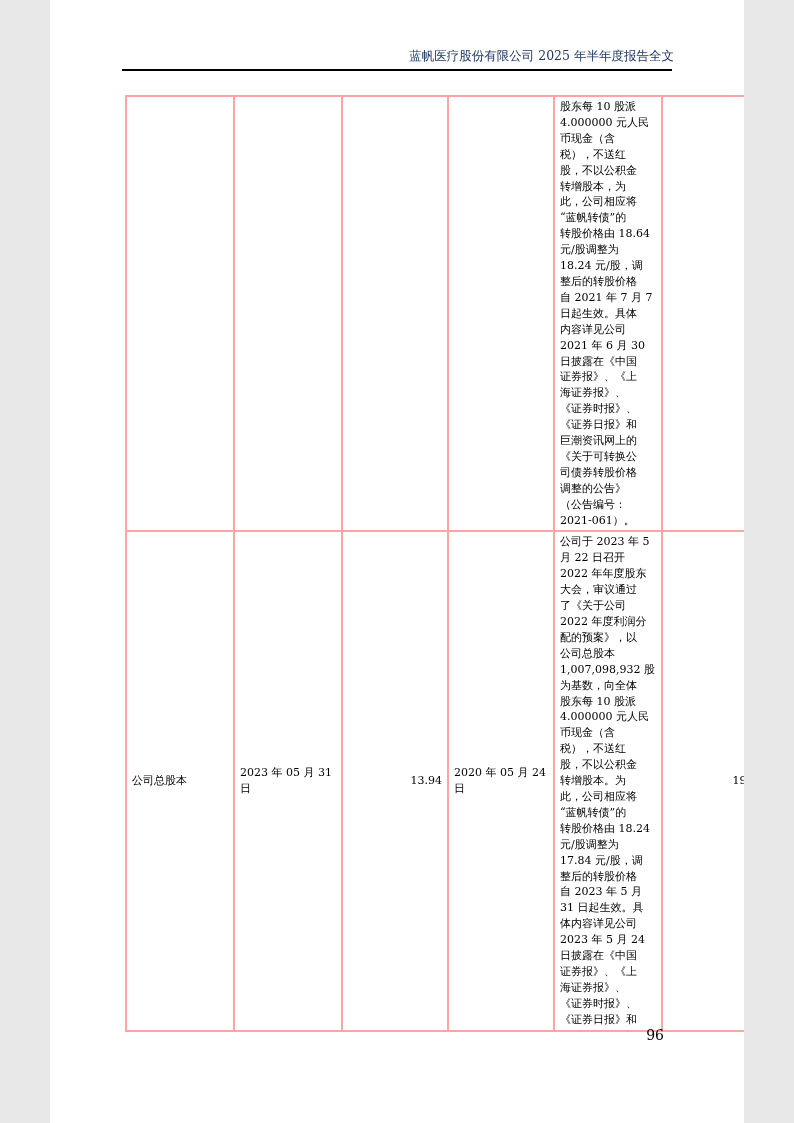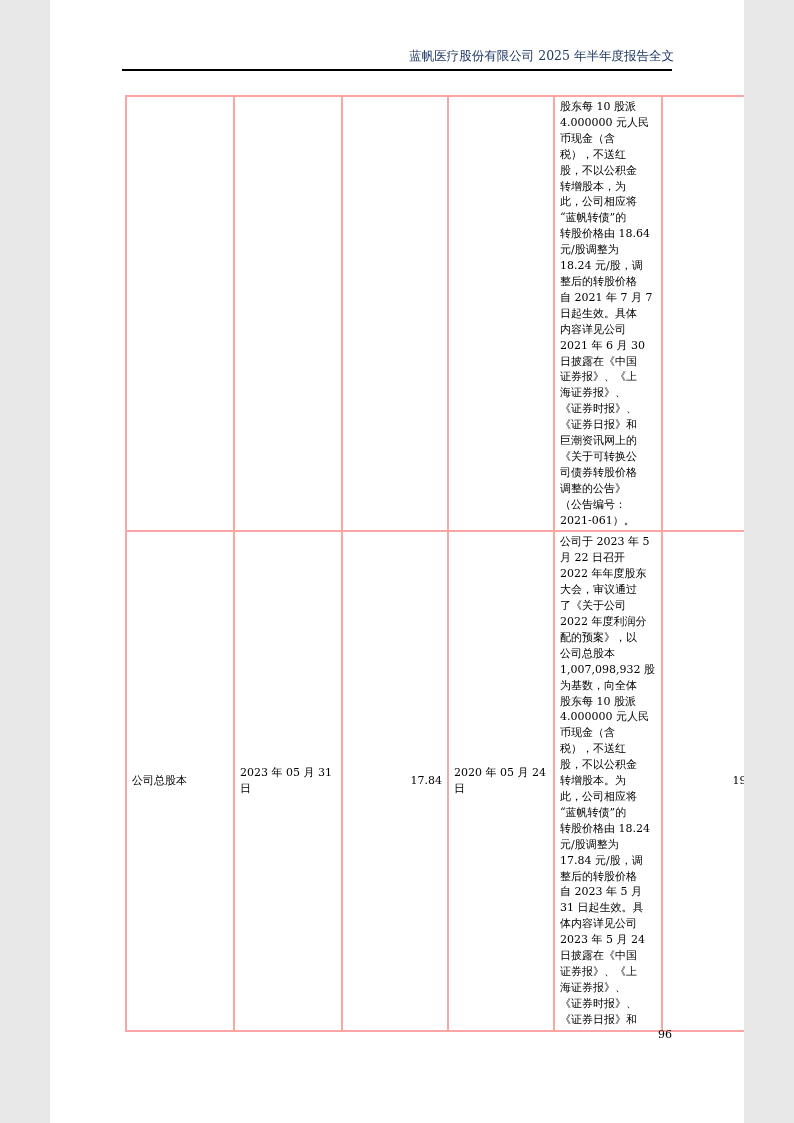--- a/index.html
+++ b/index.html
@@ -49,22 +49,22 @@
     word-break: keep-all;
     overflow: hidden;
   }
   tr.row-cont td { height: 433px; vertical-align: top; }
   tr.row-main td { height: 493px; }
   td.cell-longtext { vertical-align: top; }
   td.cell-num { text-align: right; padding-right: 6px; }
   .page-number {
     position: absolute;
     top: 1028px;
-    right: 72px;
-    font-size: 11px;
+    right: 80px;
+    font-size: 14px;
     line-height: 14px;
     color: #000000;
   }
 </style>
 </head>
 <body>
 
 <div class="page">
 
   <div class="header-title">蓝帆医疗股份有限公司 2025 年半年度报告全文</div>
@@ -112,21 +112,21 @@
 司债券转股价格
 调整的公告》
 （公告编号：
 2021-061）。</td>
         <td class="cell-num"></td>
       </tr>
       <tr class="row-main">
         <td class="cell-name">公司总股本</td>
         <td class="cell-date">2023 年 05 月 31
 日</td>
-        <td class="cell-num">17.84</td>
+        <td class="cell-num">13.94</td>
         <td class="cell-date">2020 年 05 月 24
 日</td>
         <td class="cell-longtext">公司于 2023 年 5
 月 22 日召开
 2022 年年度股东
 大会，审议通过
 了《关于公司
 2022 年度利润分
 配的预案》，以
 公司总股本

